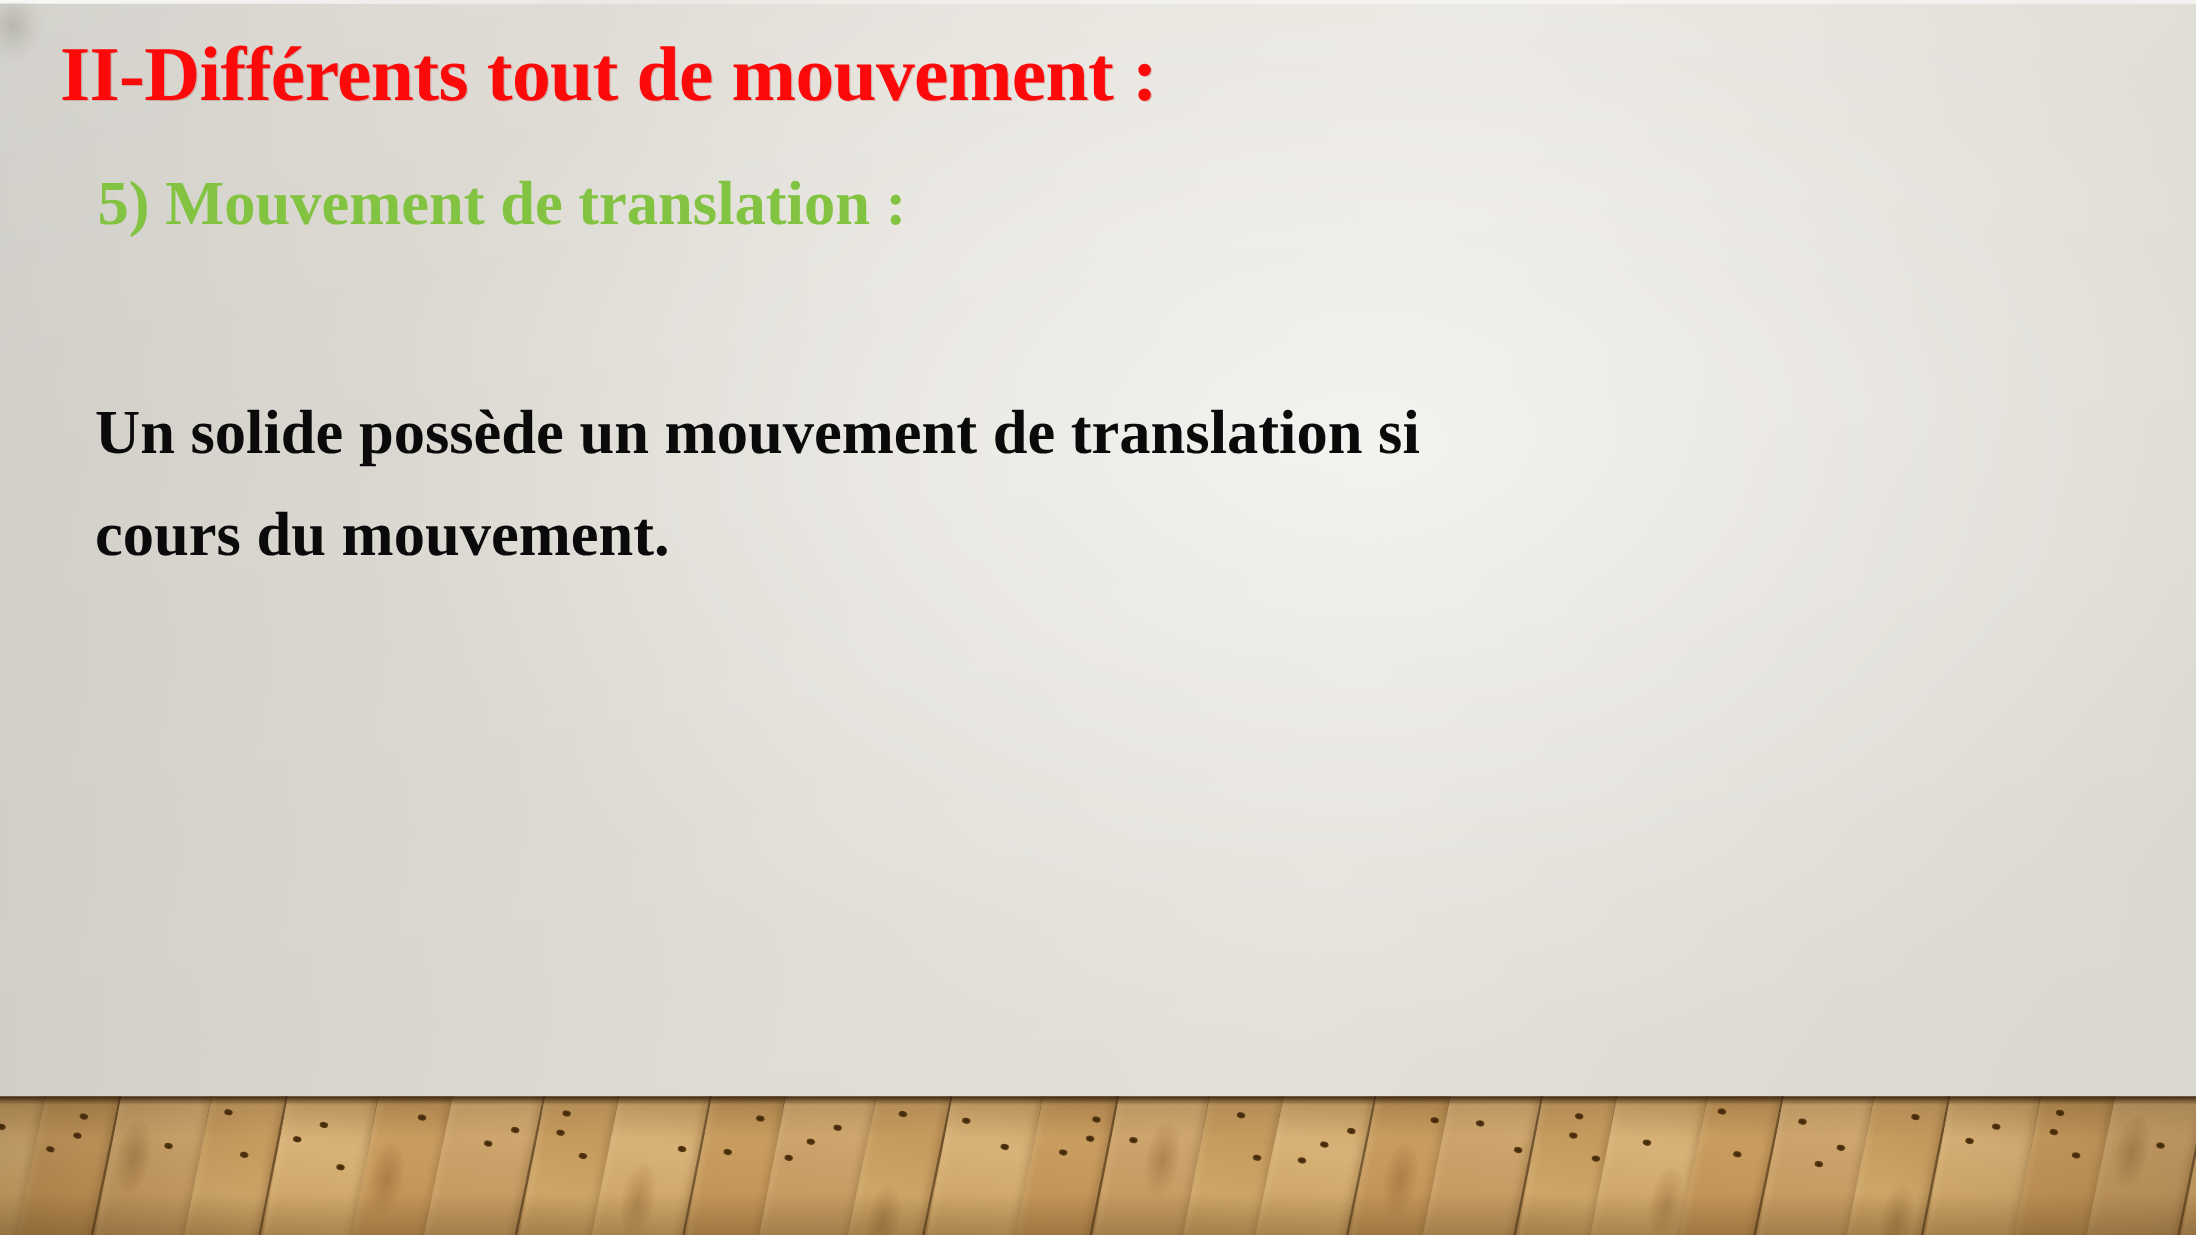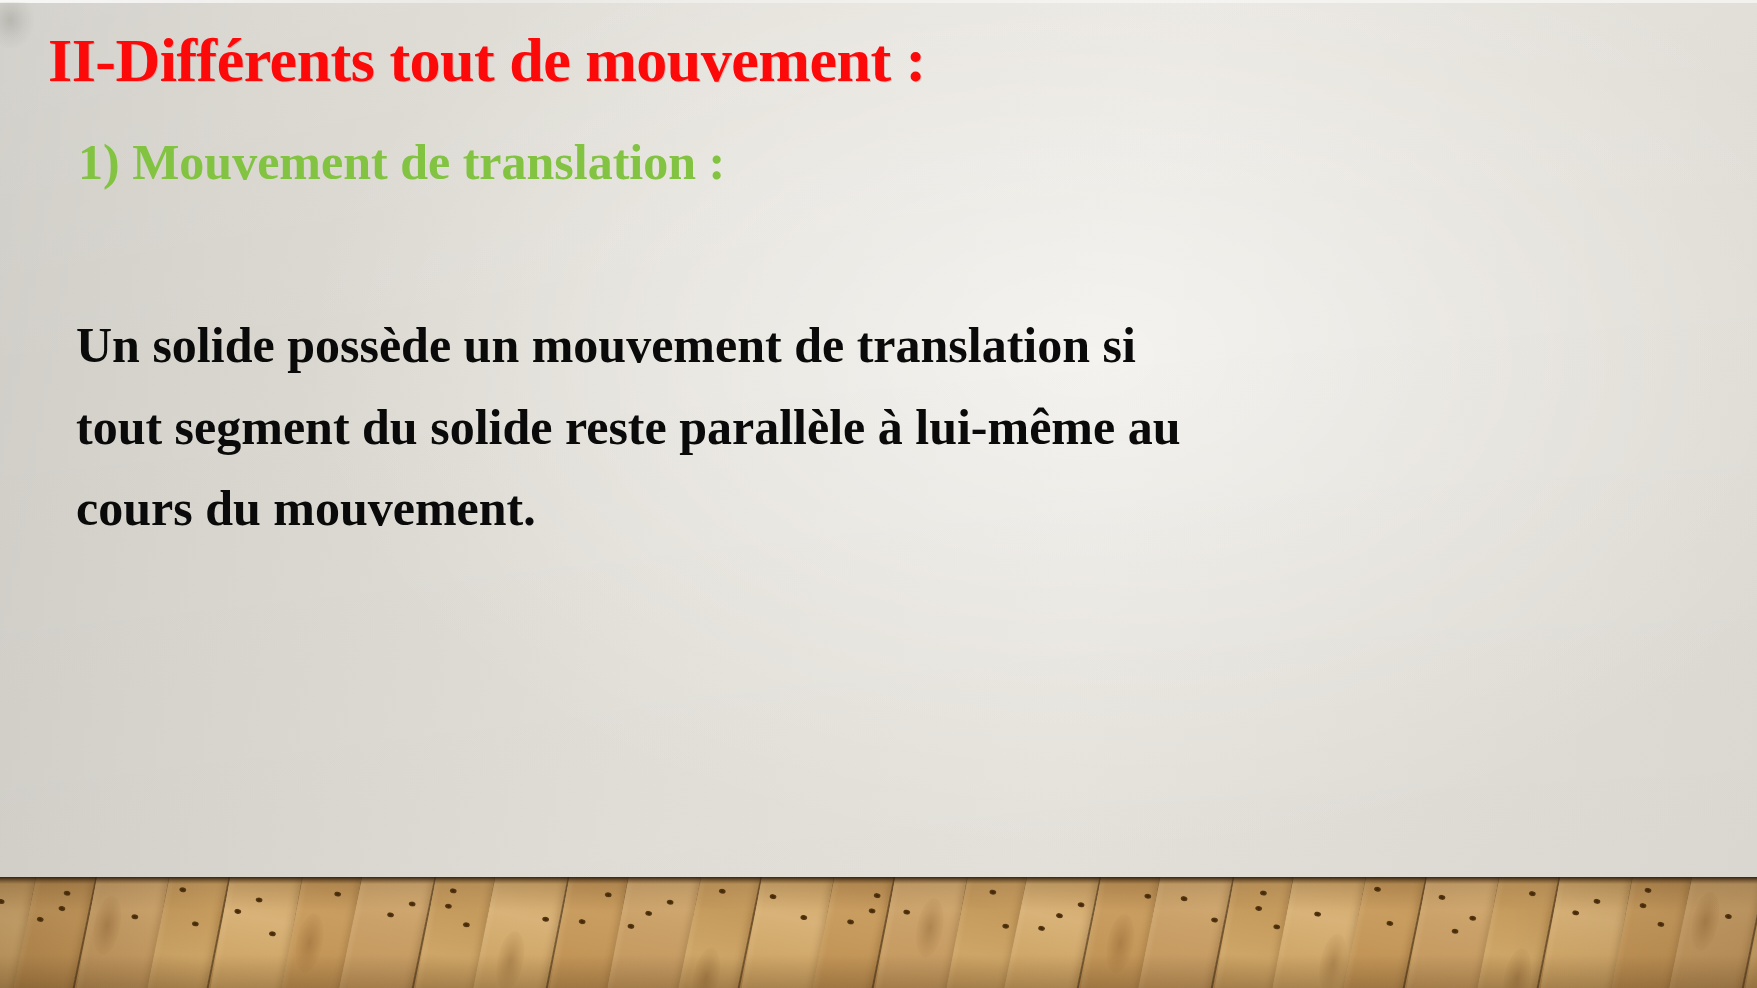--- a/index.html
+++ b/index.html
@@ -162,26 +162,25 @@
 
   <div class="wall"></div>
   <div class="wall-sheen"></div>
   <div class="wall-top-edge"></div>
   <div class="corner-smudge"></div>
 
   <div class="content">
 
     <div class="title">II-Différents tout de mouvement :</div>
 
-    <div class="subtitle">1) Mouvement de translation :</div>
+    <div class="subtitle">5) Mouvement de translation :</div>
 
 
     <div class="body-text">
       <div class="body-line">Un solide possède un mouvement de translation si</div>
-      <div class="body-line">tout segment du solide reste parallèle à lui-même au</div>
       <div class="body-line">cours du mouvement.</div>
     </div>
 
   </div>
 
   <div class="floor">
     <div class="floor-shadow"></div>
     <div id="planks">
         <div class="plank v2" style="width: 71px; left: -30px; transform: rotate(10.8deg);">
           <div class="knot" style="left: 38px; top: 52px;"></div>

